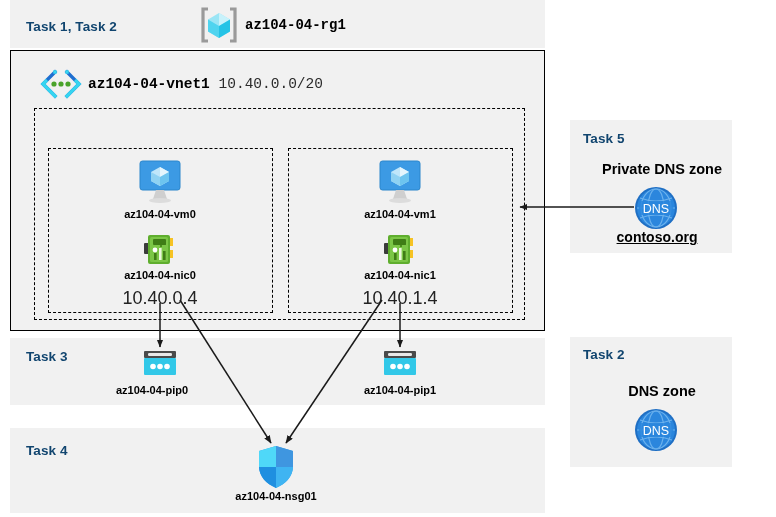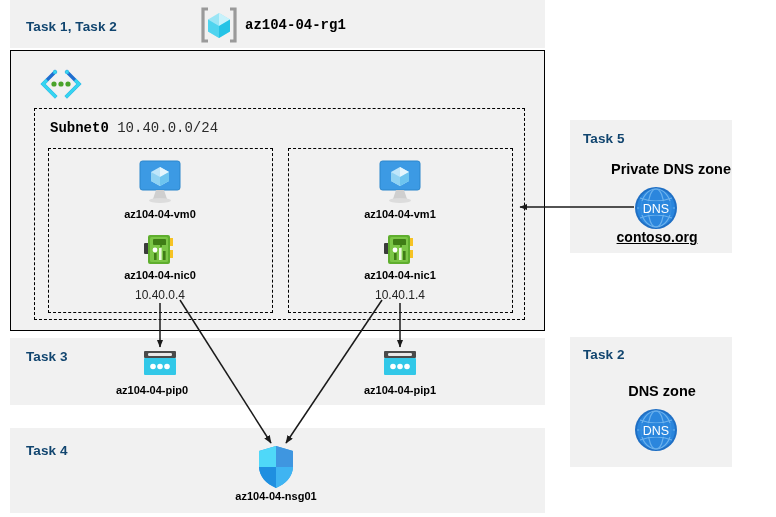--- a/index.html
+++ b/index.html
@@ -63,21 +63,21 @@
     text-align:center;
     font-weight:bold;
     font-size:11px;
     color:#000;
     white-space:nowrap;
     transform:translateX(-50%);
   }
   .node-sub{
     position:absolute;
     font-weight:normal;
-    font-size:12px;
+    font-size:18px;
     color:#222;
     white-space:nowrap;
     transform:translateX(-50%);
   }
   .panel-title{
     position:absolute;
     text-align:center;
     font-weight:bold;
     font-size:14.5px;
     color:#000;
@@ -119,26 +119,26 @@
     <svg width="46" height="30" viewBox="0 0 46 30">
       <path d="M17,3 L5,15 L17,27" fill="none" stroke="#1f6fd0" stroke-width="3.4" stroke-linecap="square"></path>
       <path d="M17,3 L5,15 L17,27" fill="none" stroke="#36d5f0" stroke-width="3.4" stroke-linecap="square" stroke-dasharray="0 13 13"></path>
       <path d="M29,3 L41,15 L29,27" fill="none" stroke="#1f6fd0" stroke-width="3.4" stroke-linecap="square"></path>
       <path d="M29,3 L41,15 L29,27" fill="none" stroke="#36d5f0" stroke-width="3.4" stroke-linecap="square" stroke-dasharray="0 13 13"></path>
       <circle cx="16" cy="15" r="2.6" fill="#4aa32a"></circle>
       <circle cx="23" cy="15" r="2.6" fill="#4aa32a"></circle>
       <circle cx="30" cy="15" r="2.6" fill="#4aa32a"></circle>
     </svg>
   </div>
+  <div class="hdr" style="left:88px;top:76px;font-size:14.5px;">
+    <b>az104-04-vnet1</b><span>&nbsp;</span><span class="cidr">10.40.0.0/20</span>
+  </div>
 
   <div class="subnet-box" style="left:34px;top:108px;width:491px;height:212px;"></div>
 
-  <div class="hdr" style="left:50px;top:120px;">
-    <b>Subnet0</b><span>&nbsp;</span><span class="cidr">10.40.0.0/24</span>
-  </div>
   <div class="inner-box" style="left:48px;top:148px;width:225px;height:165px;"></div>
 
   <div class="icon" style="left:160px;top:158px;">
     <svg width="52" height="48" viewBox="0 0 52 48">
       <rect x="6" y="3" width="40" height="29" rx="2.5" fill="#3c9ae4"></rect>
       <rect x="6" y="3" width="40" height="29" rx="2.5" fill="none" stroke="#2b86cc" stroke-width="1"></rect>
       <polygon points="26,9 35,14 35,23 26,28 17,23 17,14" fill="#bfe6fa"></polygon>
       <polygon points="26,9 35,14 26,19" fill="#e4f5fd"></polygon>
       <polygon points="17,14 26,19 26,28 17,23" fill="#8fd2f3"></polygon>
       <polygon points="26,19 35,14 35,23 26,28" fill="#6dc4ef"></polygon>
@@ -241,21 +241,21 @@
         <rect x="21" y="0" width="21" height="23" fill="#3f96e0"></rect>
         <rect x="0" y="23" width="21" height="23" fill="#1f8fe0"></rect>
         <rect x="21" y="23" width="21" height="23" fill="#3fb4f2"></rect>
       </g>
     </svg>
   </div>
   <div class="node-label" style="left:276px;top:490px;">az104-04-nsg01</div>
 
   <div class="band" style="left:570px;top:120px;width:186px;height:133px;"></div>
   <div class="task-label" style="left:583px;top:131px;">Task 5</div>
-  <div class="panel-title" style="left:662px;top:161px;margin-left:9px;">Private DNS zone</div>
+  <div class="panel-title" style="left:662px;top:161px;">Private DNS zone</div>
 
   <div class="icon" style="left:656px;top:184px;">
     <svg width="48" height="48" viewBox="0 0 48 48">
       <circle cx="24" cy="24" r="21" fill="#1f6fc4"></circle>
       <circle cx="24" cy="24" r="19" fill="#2b86dd"></circle>
       <g fill="none" stroke="#6fb4ee" stroke-width="1.2" opacity=".95">
         <ellipse cx="24" cy="24" rx="8" ry="19"></ellipse>
         <ellipse cx="24" cy="24" rx="15" ry="19"></ellipse>
         <line x1="5" y1="24" x2="43" y2="24"></line>
         <path d="M8,14 Q24,20 40,14"></path>

